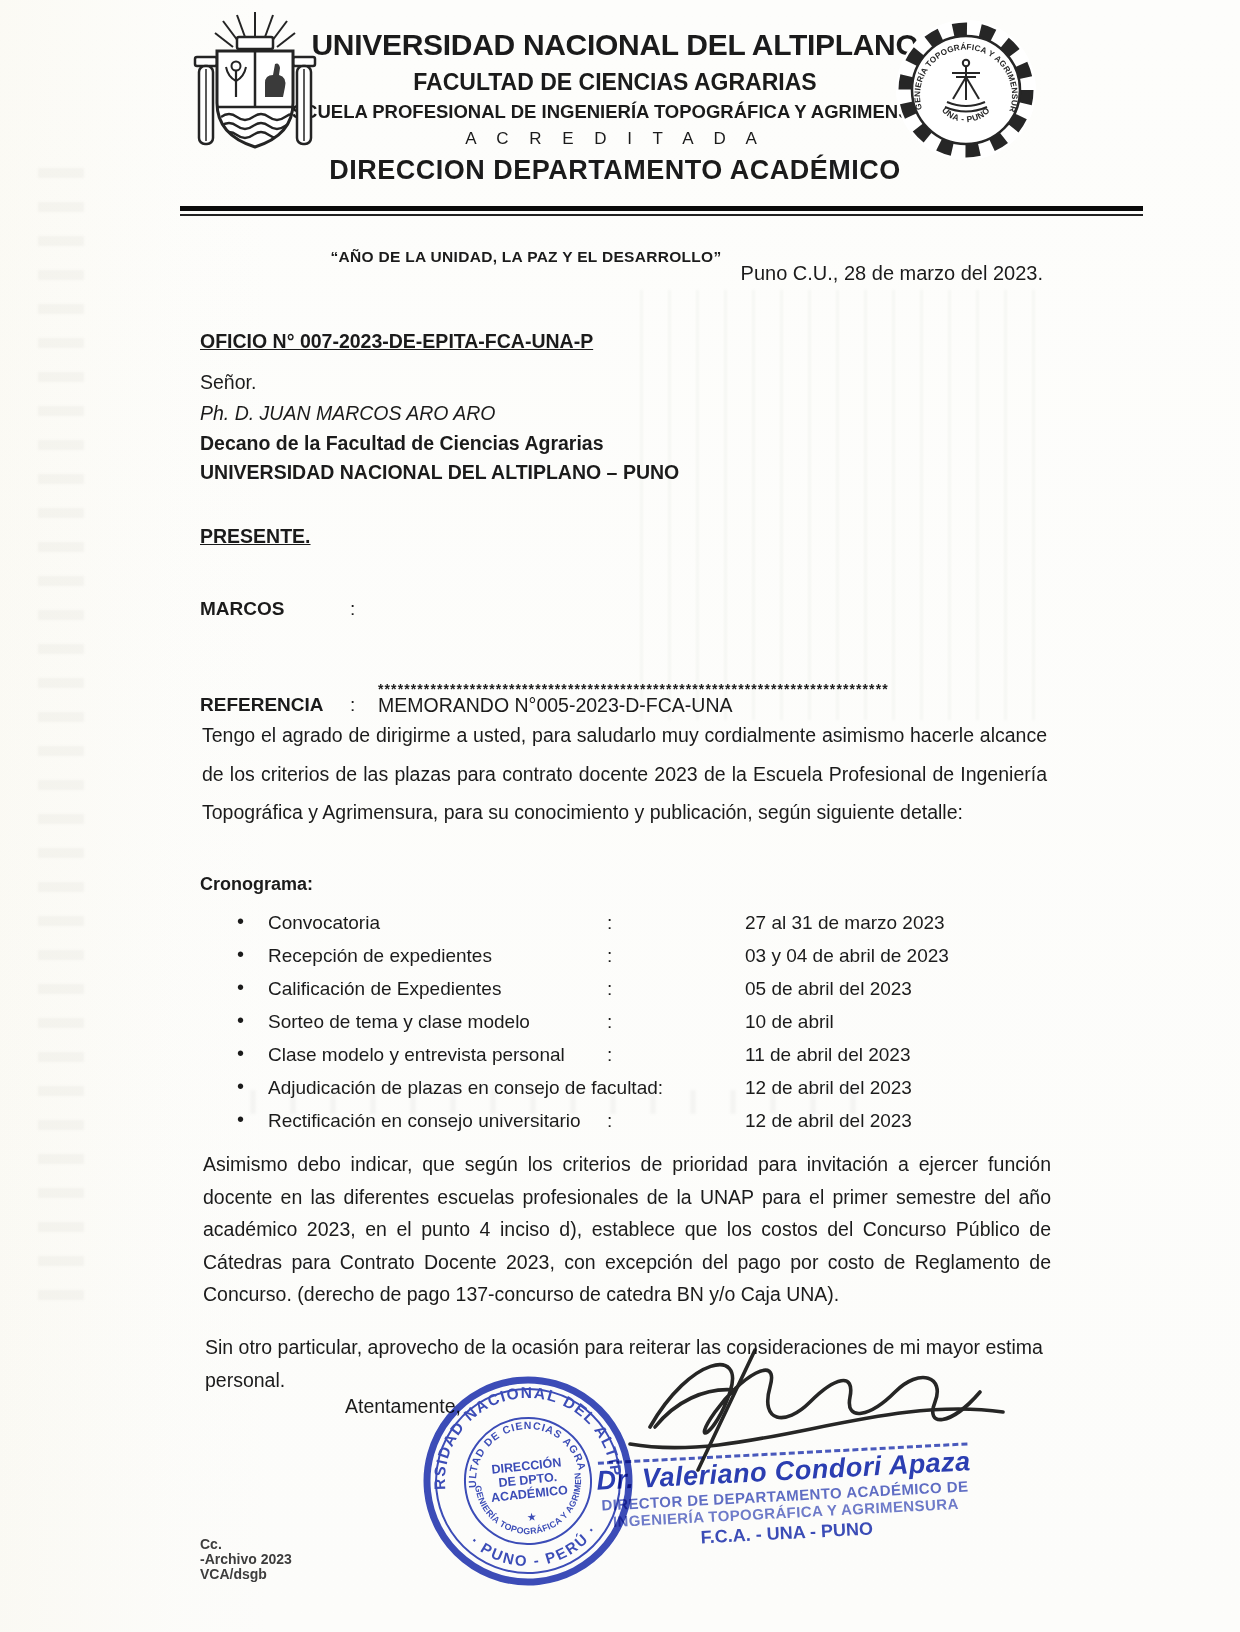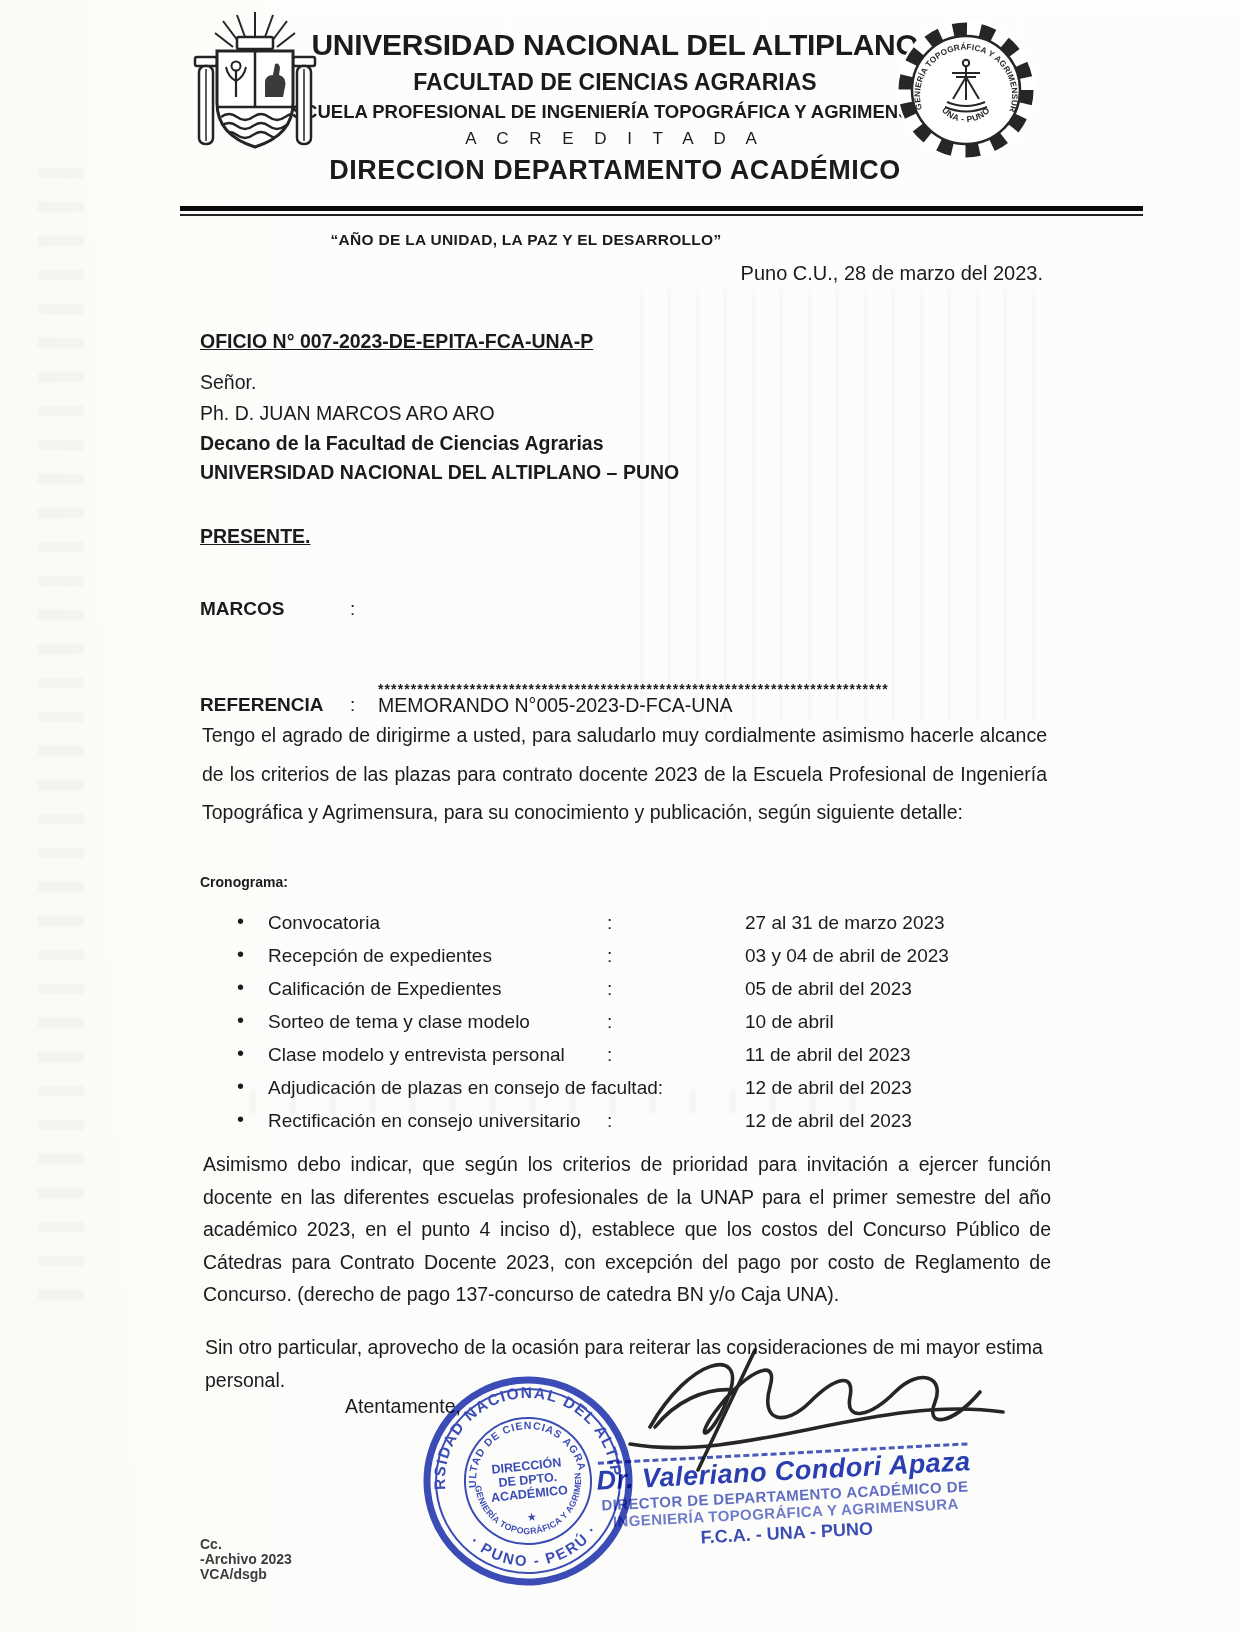--- a/index.html
+++ b/index.html
@@ -27,41 +27,41 @@
   .crest{left:183px;top:6px;width:144px;height:152px;z-index:3;}
   .gear{left:890px;top:14px;width:152px;height:152px;z-index:3;}
   .h-line{left:180px;width:870px;text-align:center;font-weight:700;z-index:1;}
   .h-univ{top:28px;font-size:30px;letter-spacing:-0.3px;}
   .h-fac{top:69px;font-size:23px;}
   .h-school{top:101px;font-size:18.5px;}
   .h-acred{top:129px;font-size:17px;font-weight:400;letter-spacing:8px;}
   .h-dept{top:155px;font-size:27px;letter-spacing:0.5px;}
   .h-rule{left:180px;top:206px;width:963px;height:3px;border-top:5px solid #0b0b0b;border-bottom:2px solid #222;}
 
-  .motto{left:0;top:231px;width:1052px;text-align:center;font-size:15.5px;font-weight:700;letter-spacing:0.3px;}
+  .motto{left:0;top:248px;width:1052px;text-align:center;font-size:15.5px;font-weight:700;letter-spacing:0.3px;}
   .dateline{left:200px;top:262px;width:843px;text-align:right;font-size:20px;}
 
   .oficio{left:200px;top:330px;font-size:19.5px;font-weight:700;text-decoration:underline;}
   .senor{left:200px;top:371px;font-size:19.5px;}
-  .r-name{left:200px;top:402px;font-size:19.5px;}
+  .r-name{left:200px;top:402px;font-size:19.5px;font-style:italic;}
   .r-title{left:200px;top:432px;font-size:19.5px;font-weight:700;}
   .r-inst{left:200px;top:461px;font-size:19.5px;font-weight:700;}
   .presente{left:200px;top:525px;font-size:19.5px;font-weight:700;text-decoration:underline;}
 
   .meta-row{left:200px;width:845px;display:flex;align-items:flex-start;}
   .subject-row{top:593px;}
   .reference-row{top:689px;}
   .meta-label{width:150px;flex:none;font-weight:700;font-size:19px;line-height:32.5px;}
   .meta-colon{width:28px;flex:none;font-size:19px;line-height:32.5px;}
   .meta-text{flex:1;font-size:19.5px;line-height:32.5px;text-align:justify;}
 
   .separator{left:378px;top:681px;width:672px;font-size:14px;font-weight:700;letter-spacing:1.1px;white-space:nowrap;overflow:hidden;}
 
   .p1{left:202px;top:716px;width:845px;font-size:19.5px;line-height:38.5px;text-align:justify;}
-  .crono-title{left:200px;top:874px;font-size:14px;font-weight:700;}
+  .crono-title{left:200px;top:874px;font-size:18px;font-weight:700;}
   .schedule{left:0;top:912px;width:1240px;}
   .sched-row{position:relative;height:33px;font-size:19px;}
   .sched-bullet{position:absolute;left:237px;top:-2px;font-size:20px;}
   .sched-item{position:absolute;left:268px;text-align:center;}
   .sched-sep{position:absolute;left:607px;}
   .sched-date{position:absolute;left:745px;}
 
   .p2{left:203px;top:1148px;width:848px;font-size:19.5px;line-height:32.6px;text-align:justify;}
   .p3{left:205px;top:1331px;width:850px;font-size:19.5px;line-height:33px;}
   .closing{left:345px;top:1395px;font-size:19.5px;}

